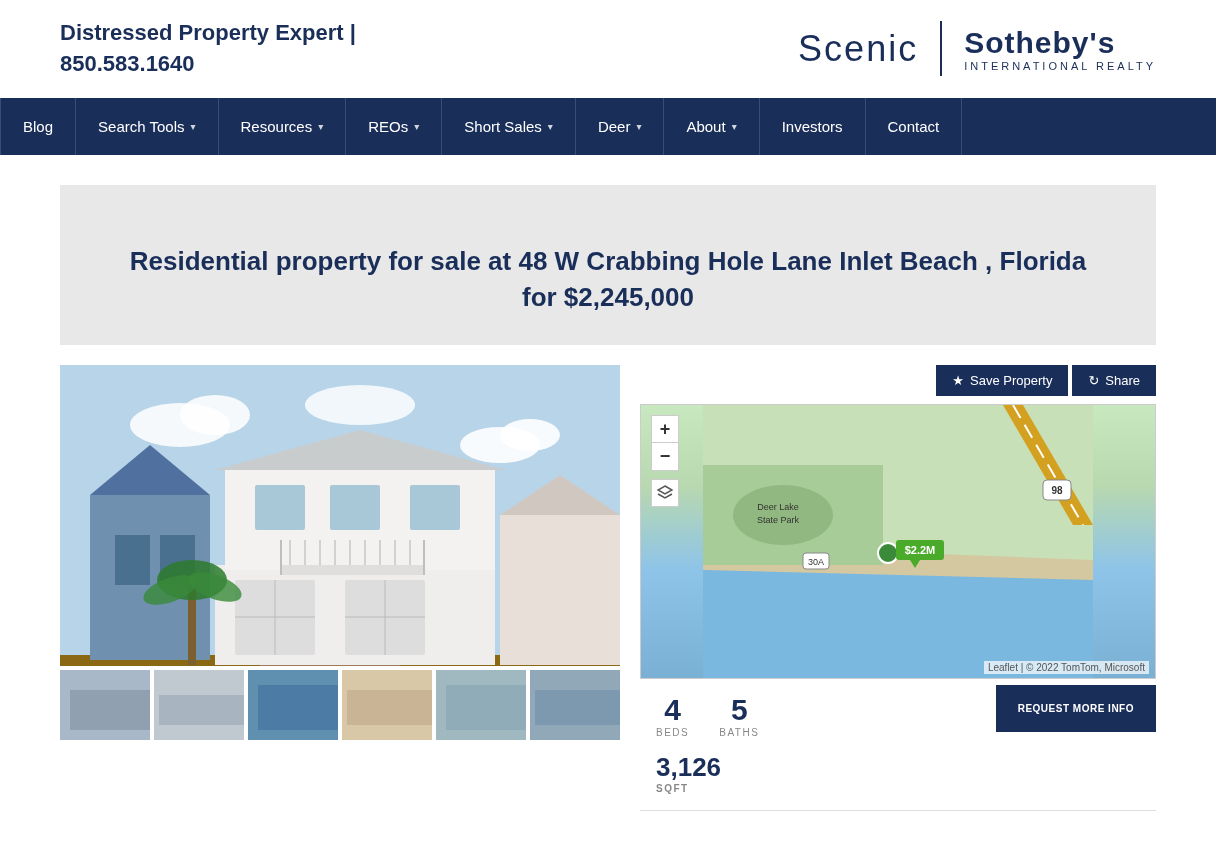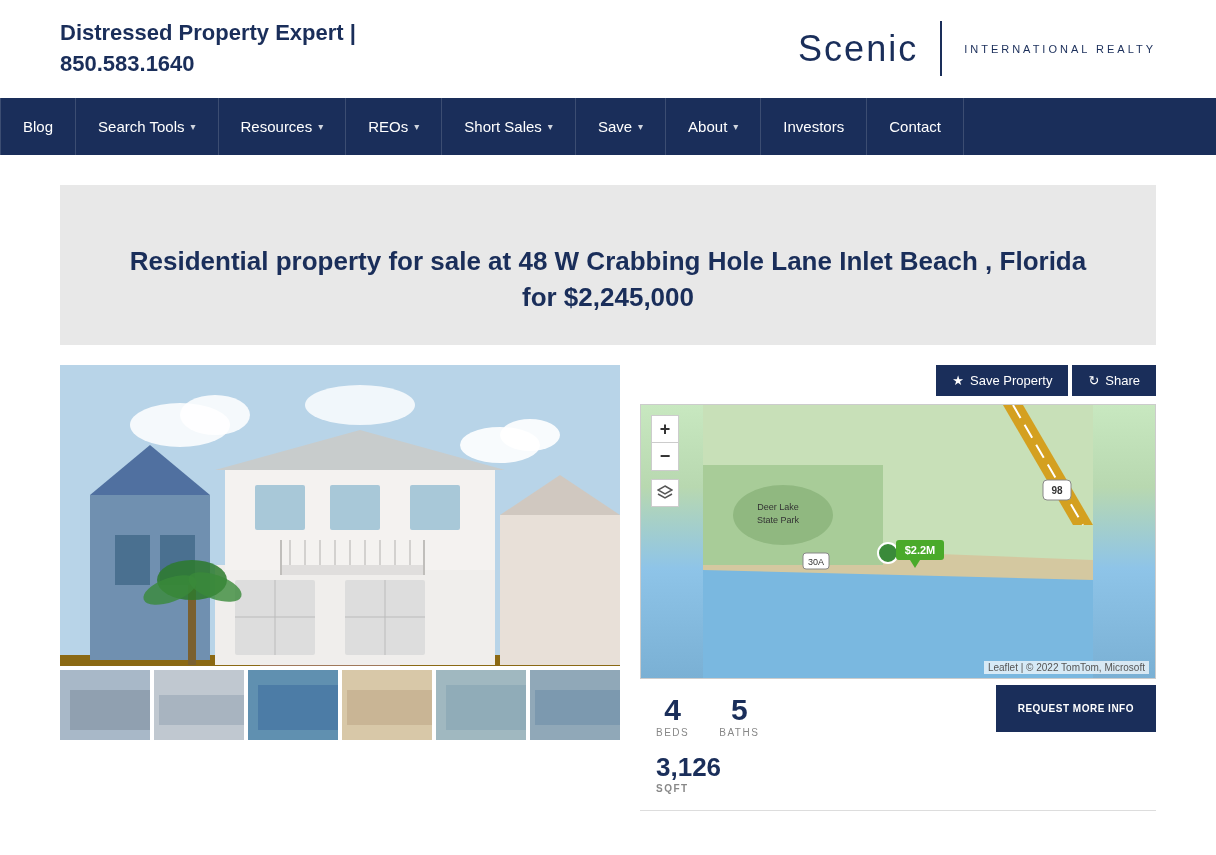--- a/index.html
+++ b/index.html
@@ -278,20 +278,21 @@
 
 <div class="header">
   <div class="header-left">
     <div>Distressed Property Expert |</div>
     <div>850.583.1640</div>
   </div>
   <div class="header-right">
     <span class="logo-scenic">Scenic</span>
     <div class="logo-divider"></div>
     <div class="logo-sothebys">
+      <span class="sothebys-name">Sotheby's</span>
       <span class="sothebys-sub">INTERNATIONAL REALTY</span>
     </div>
   </div>
 </div>
 
 <nav class="navbar">
 
   <div class="nav-item">
     <span>Blog</span>
   </div>
@@ -305,21 +306,21 @@
   </div>
   <div class="nav-item">
     <span>REOs</span>
     <span class="nav-arrow">▾</span>
   </div>
   <div class="nav-item">
     <span>Short Sales</span>
     <span class="nav-arrow">▾</span>
   </div>
   <div class="nav-item">
-    <span>Save</span>
+    <span>Deer</span>
     <span class="nav-arrow">▾</span>
   </div>
   <div class="nav-item">
     <span>About</span>
     <span class="nav-arrow">▾</span>
   </div>
   <div class="nav-item">
     <span>Investors</span>
   </div>
   <div class="nav-item">

